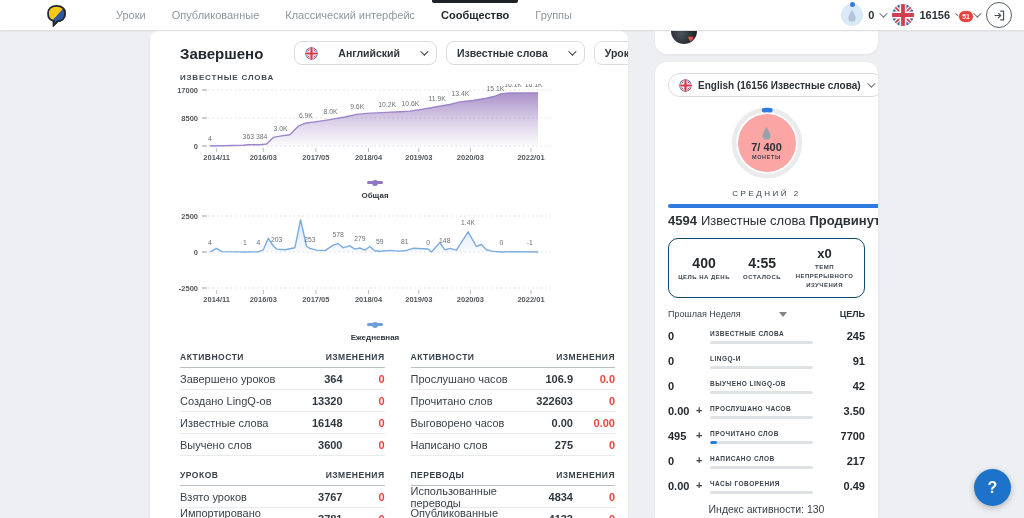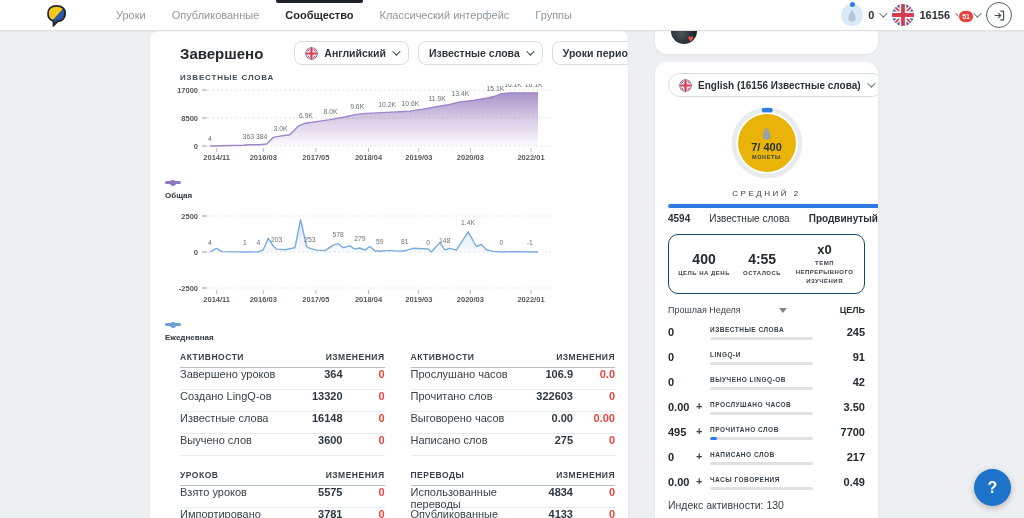--- a/index.html
+++ b/index.html
@@ -24,89 +24,89 @@
   .avatar-wrap { position:relative; }
   .avatar { width:24px; height:24px; border-radius:50%; background:radial-gradient(circle at 35% 65%, #5a6068 0%, #23282d 60%); cursor:pointer; }
   .badge { position:absolute; top:-5px; right:-6px; min-width:13px; height:13px; padding:0 3px; border-radius:8px; background:#e8403a; color:#fff; font-size:7px; font-weight:bold; display:flex; align-items:center; justify-content:center; border:1.5px solid #fff; }
   .exit-btn { width:26px; height:26px; border-radius:50%; border:1.6px solid #596066; background:#fff; display:flex; align-items:center; justify-content:center; cursor:pointer; }
 
   
   .main-card { position:absolute; left:150px; top:31px; width:478px; height:487px; background:#fff;
     border-radius:8px 8px 0 0; box-shadow:0 1px 3px rgba(0,0,0,.06); padding:10px 13px 0 15px; overflow:hidden; }
   .head-row { display:flex; align-items:center; gap:9px; padding-left:15px; }
   .page-title { font-size:15px; font-weight:bold; color:#23292e; margin-right:22px; }
-  .filter-pill { display:flex; align-items:center; gap:6px; height:24px; padding:0 10px; border:1px solid #d9dcdf; border-radius:8px; background:#fff; font-size:10.5px; font-weight:bold; color:#2f363c; cursor:pointer; white-space:nowrap; }
+  .filter-pill { display:flex; align-items:center; gap:20px; height:24px; padding:0 10px; border:1px solid #d9dcdf; border-radius:8px; background:#fff; font-size:10.5px; font-weight:bold; color:#2f363c; cursor:pointer; white-space:nowrap; }
   .filter-pill .chev { border-color:#2f363c; }
   .mini-flag { width:13px; height:13px; border-radius:50%; overflow:hidden; }
   .chart-caption { font-size:8px; font-weight:bold; letter-spacing:.8px; color:#434d56; margin:8px 0 2px 15px; }
   .chart-svg { display:block; margin-left:0; }
-  .legend { width:420px; text-align:left; margin-top:2px; cursor:pointer; }
+  .legend { width:420px; text-align:center; margin-top:2px; cursor:pointer; }
   .lmark { position:relative; display:inline-block; width:16px; height:3px; border-radius:2px; }
   .ldot { position:absolute; left:5px; top:-1.5px; width:6px; height:6px; border-radius:50%; background:inherit; background-color:inherit; }
   .llabel { font-size:8px; font-weight:bold; color:#2f363c; margin-top:3px; }
   .tables { display:grid; grid-template-columns:1fr 1fr; column-gap:26px; row-gap:14px; margin:10px 0 0 15px; }
   .t-head { display:flex; justify-content:space-between; align-items:flex-end; padding-bottom:5px; border-bottom:1.5px solid #b9bec3; font-size:8.5px; font-weight:bold; letter-spacing:.5px; color:#39424b; }
-  .t-row { display:flex; align-items:flex-start; height:22px; border-bottom:1px solid #e8eaec; font-size:11px; }
+  .t-row { display:flex; align-items:center; height:22px; border-bottom:1px solid #e8eaec; font-size:11px; }
   .t-label { flex:1; color:#39424b; }
   .t-val { width:58px; text-align:right; font-weight:bold; color:#2f3840; }
   .t-delta { width:42px; text-align:right; font-weight:bold; color:#e9463d; }
 
   
   .side-partial { position:absolute; left:655px; top:31px; width:223px; height:23px; background:#fff; border-radius:0 0 12px 12px; box-shadow:0 1px 3px rgba(0,0,0,.06); overflow:hidden; }
   .sp-avatar { position:absolute; left:16px; top:-13px; width:26px; height:26px; border-radius:50%; background:radial-gradient(circle at 40% 60%, #4d545c 0%, #1e2328 65%); }
   .sp-heart { position:absolute; left:33px; top:2px; font-size:10px; color:#ef4f4a; }
   .side-card { position:absolute; left:655px; top:62px; width:223px; height:456px; background:#fff; border-radius:12px 12px 0 0; box-shadow:0 1px 3px rgba(0,0,0,.06); padding:11px 13px 0 13px; overflow:hidden; }
   .lang-pill { display:inline-flex; align-items:center; gap:6px; height:24px; padding:0 10px; border:1px solid #d7dadd; border-radius:12px; font-size:10px; font-weight:bold; color:#2b3238; cursor:pointer; white-space:nowrap; }
   .coin-wrap { position:relative; width:74px; height:74px; margin:9px auto 0 auto; }
-  .coin-inner { position:absolute; left:8px; top:8px; width:58px; height:58px; border-radius:50%; background:#eab308; display:flex; flex-direction:column; align-items:center; justify-content:center; }
+  .coin-inner { position:absolute; left:8px; top:8px; width:58px; height:58px; border-radius:50%; background:#fca5a5; display:flex; flex-direction:column; align-items:center; justify-content:center; }
   .coin-val { font-size:11px; font-weight:bold; color:#2b3238; margin-top:1px; }
   .coin-lbl { font-size:5.5px; font-weight:bold; letter-spacing:.6px; color:#3a434c; margin-top:1px; }
   .level { text-align:center; font-size:8px; letter-spacing:2.5px; color:#39434c; margin-top:9px; }
   .prog-row { display:flex; align-items:flex-start; gap:7px; margin-top:6px; }
   .prog-col { flex:1; }
   .prog-bar { height:4px; border-radius:2px; background:#2f7ce0; }
-  .milestones { display:flex; gap:19px; font-size:10px; color:#2b3238; margin-top:5px; white-space:nowrap; }
+  .milestones { display:flex; gap:4px; font-size:13px; color:#2b3238; margin-top:5px; white-space:nowrap; }
   .q-circ { width:16px; height:16px; border-radius:50%; background:#eef0f2; color:#555b61; font-size:9px; font-weight:bold; display:flex; align-items:center; justify-content:center; cursor:pointer; flex:0 0 auto; margin-top:2px; }
   .stats-box { display:flex; align-items:center; border:1px solid #0c4a6e; border-radius:10px; margin-top:10px; padding:7px 6px; }
   .sb-col { flex:1; text-align:center; }
   .sb-val { font-size:14px; font-weight:bold; color:#23292e; }
   .sb-lbl { font-size:6px; font-weight:bold; letter-spacing:.5px; color:#3a434c; margin-top:2px; line-height:1.5; }
   .week-row { display:flex; align-items:center; margin-top:11px; font-size:9px; color:#39424b; cursor:pointer; }
   .tri-down { width:0; height:0; border-left:4px solid transparent; border-right:4px solid transparent; border-top:5px solid #7d858c; margin-left:38px; }
   .goal-hdr { margin-left:auto; font-size:9px; font-weight:bold; color:#2b3238; }
   .goal-row { display:flex; align-items:flex-start; margin-top:11px; }
   .g-val { width:28px; font-size:11px; font-weight:bold; color:#23292e; }
   .g-plus { width:14px; font-size:11px; font-weight:bold; color:#3e464d; line-height:10px; cursor:pointer; }
   .g-mid { flex:1; }
   .g-lbl { font-size:6.5px; font-weight:bold; letter-spacing:.5px; color:#39424b; }
   .g-bar { width:103px; height:3px; border-radius:2px; background:#dfe2e5; margin-top:4px; overflow:hidden; }
   .g-fill { height:100%; background:#2f7ce0; border-radius:2px; }
   .g-goal { width:40px; text-align:right; font-size:11px; font-weight:bold; color:#23292e; }
-  .act-index { font-size:10.5px; color:#39424b; margin-top:9px; }
+  .act-index { text-align:center; font-size:10.5px; color:#39424b; margin-top:9px; }
 
   .help-btn { position:absolute; right:13px; bottom:12px; width:37px; height:37px; border-radius:50%; background:#1d73c9; color:#fff; font-size:16px; font-weight:bold; display:flex; align-items:center; justify-content:center; box-shadow:0 2px 6px rgba(0,0,0,.25); cursor:pointer; }
 </style>
 </head>
 <body>
 
 <div class="topbar">
   <svg class="logo" viewBox="0 0 26 28">
     <defs>
         <clipPath id="lgclip">
           <polygon points="26,0 26,28 1,28"></polygon>
         </clipPath>
       </defs>
     <path d="M13 2 C19.5 2 23.5 5.5 23.5 11.5 C23.5 17.5 19.5 21 14.5 21 L9.5 26 L9.5 20.6 C5 19.8 2.5 16.5 2.5 11.5 C2.5 5.5 6.5 2 13 2 Z" fill="#f8c81c" stroke="#23282e" stroke-width="2.2"></path>
     <path d="M13 2 C19.5 2 23.5 5.5 23.5 11.5 C23.5 17.5 19.5 21 14.5 21 L9.5 26 L9.5 20.6 C5 19.8 2.5 16.5 2.5 11.5 C2.5 5.5 6.5 2 13 2 Z" fill="#2d57a5" stroke="#23282e" stroke-width="2.2" clip-path="url(#lgclip)"></path>
   </svg>
   <div class="nav">
       <div class="nav-item">Уроки</div>
       <div class="nav-item">Опубликованные</div>
+      <div class="nav-item">Классический интерфейс</div>
       <div class="nav-item active">Сообщество</div>
-      <div class="nav-item">Классический интерфейс</div>
       <div class="nav-item">Группы</div>
     </div>
   <div class="top-right">
     <div class="pill-group">
       <span class="streak-circ">
         <span class="streak-dot"></span>
         <svg width="10" height="13" viewBox="0 0 12 16">
             <path d="M6 1 C6 1 1.5 8 1.5 11 A4.5 4.5 0 0 0 10.5 11 C10.5 8 6 1 6 1 Z" fill="#b3c5d6"></path>
           </svg>
       </span>
@@ -335,21 +335,21 @@
           <span class="t-delta">0</span>
         </div>
       </div>
       <div class="stat-table">
         <div class="t-head">
           <span class="t-title">УРОКОВ</span>
           <span class="t-change">ИЗМЕНЕНИЯ</span>
         </div>
         <div class="t-row">
           <span class="t-label">Взято уроков</span>
-          <span class="t-val">5575</span>
+          <span class="t-val">3767</span>
           <span class="t-delta">0</span>
         </div>
         <div class="t-row">
           <span class="t-label">Импортировано уроков</span>
           <span class="t-val">3781</span>
           <span class="t-delta">0</span>
         </div>
       </div>
       <div class="stat-table">
         <div class="t-head">

